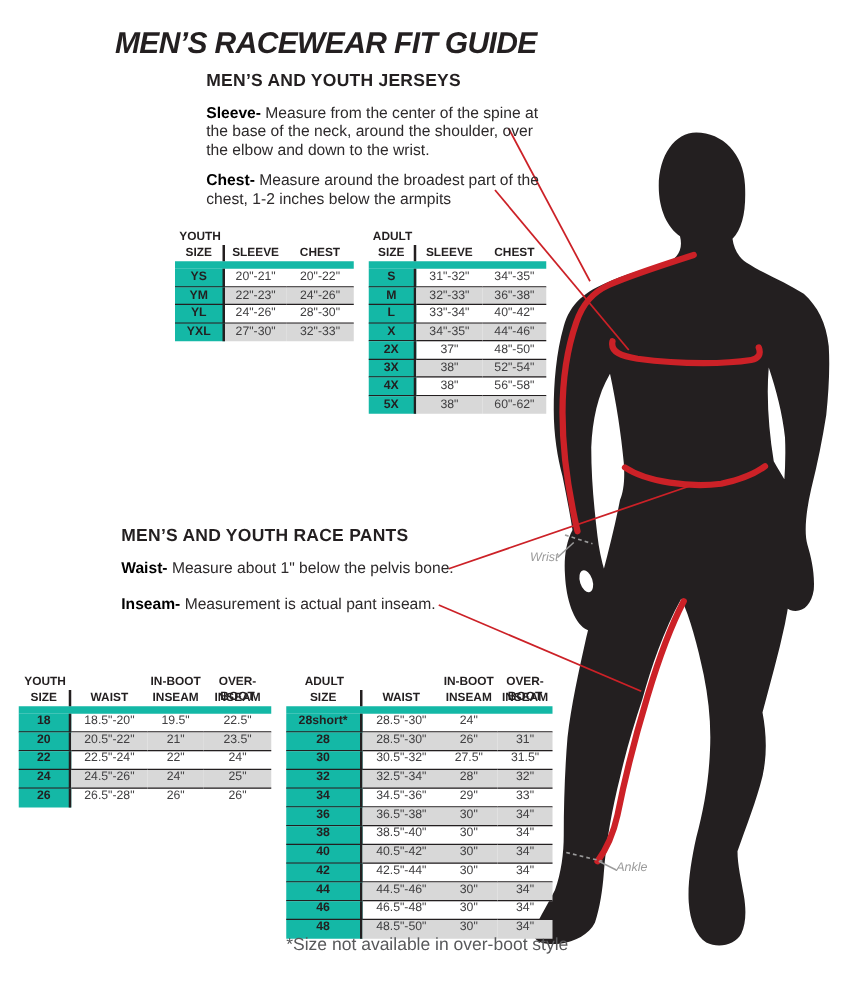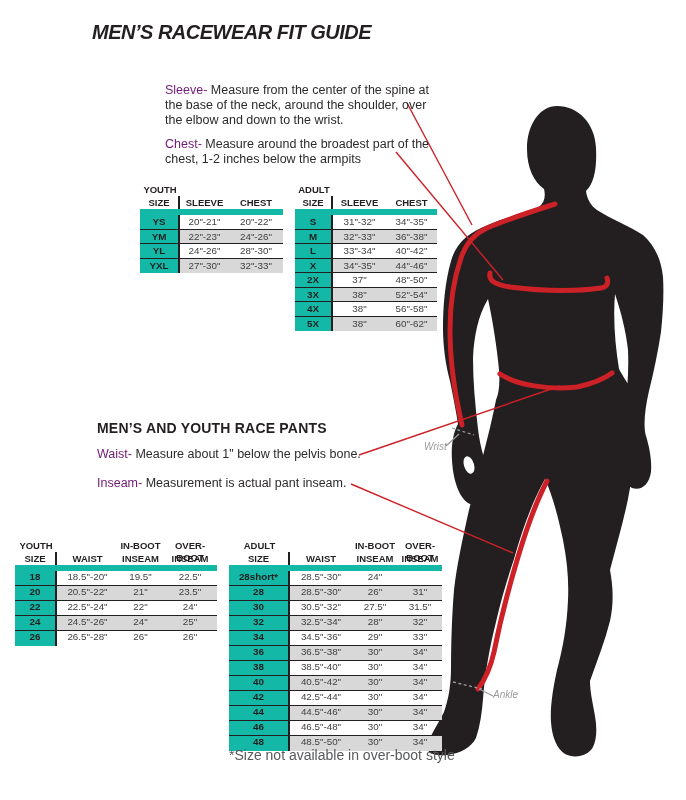--- a/index.html
+++ b/index.html
@@ -2,29 +2,29 @@
 <html><head>
 <meta charset="utf-8">
 <style>
   html,body{margin:0;padding:0;background:#fff;}
   #page{position:relative;width:686px;height:800px;background:#fff;overflow:hidden;
         font-family:"Liberation Sans",sans-serif;color:#231f20;}
   *{box-sizing:border-box;}
 
   .abs{position:absolute;}
 
-  #title{left:92px;top:21px;font-size:20px;font-weight:bold;font-style:italic;
+  #title{left:92px;top:21px;font-size:24px;font-weight:bold;font-style:italic;
          letter-spacing:-0.5px;color:#231f20;white-space:nowrap;}
 
   .section-heading{font-size:14px;font-weight:bold;letter-spacing:0.2px;white-space:nowrap;color:#231f20;}
   #jersey-heading{left:165px;top:56px;}
   #pants-heading{left:97px;top:420px;}
 
   .para{font-size:12.5px;line-height:15px;color:#2d2a2b;}
-  .red{color:#701a75;font-weight:normal;}
+  .red{color:#000000;font-weight:bold;}
   #sleeve-para{left:165px;top:83px;width:268px;}
   #chest-para{left:165px;top:137px;width:268px;}
   #waist-para{left:97px;top:447px;white-space:nowrap;}
   #inseam-para{left:97px;top:476px;white-space:nowrap;}
 
   
   .tbl{position:absolute;font-size:9.8px;}
   .hrow,.drow{display:grid;text-align:center;}
   .hrow{font-weight:bold;font-size:9.5px;}
   .hrow.top{height:12px;line-height:12px;}
@@ -108,20 +108,21 @@
     <line x1="446" y1="446" x2="459" y2="434" stroke="#9b9b9b" stroke-width="1.2"></line>
     <line x1="453" y1="682" x2="482" y2="689" stroke="#9b9b9b" stroke-width="1.3" stroke-dasharray="3 2.5"></line>
     <line x1="493" y1="696" x2="479" y2="689" stroke="#9b9b9b" stroke-width="1.2"></line>
   </svg>
 
   <span class="fig-label abs" id="wrist-label">Wrist</span>
   <span class="fig-label abs" id="ankle-label">Ankle</span>
 
   <div class="abs" id="title">MEN’S RACEWEAR FIT GUIDE</div>
 
+  <div class="abs section-heading" id="jersey-heading">MEN’S AND YOUTH JERSEYS</div>
 
   <div class="abs para" id="sleeve-para"><span class="red">Sleeve-</span><span> Measure from the center of the spine at the base of the neck, around the shoulder, over the elbow and down to the wrist.</span></div>
 
   <div class="abs para" id="chest-para"><span class="red">Chest-</span><span> Measure around the broadest part of the chest, 1-2 inches below the armpits</span></div>
 
   <div class="abs tbl jersey tbl-jy">
       <div class="t-header">
         <div class="hrow top">
           <div class="cell-h">YOUTH</div>
           <div class="cell-h"></div>

